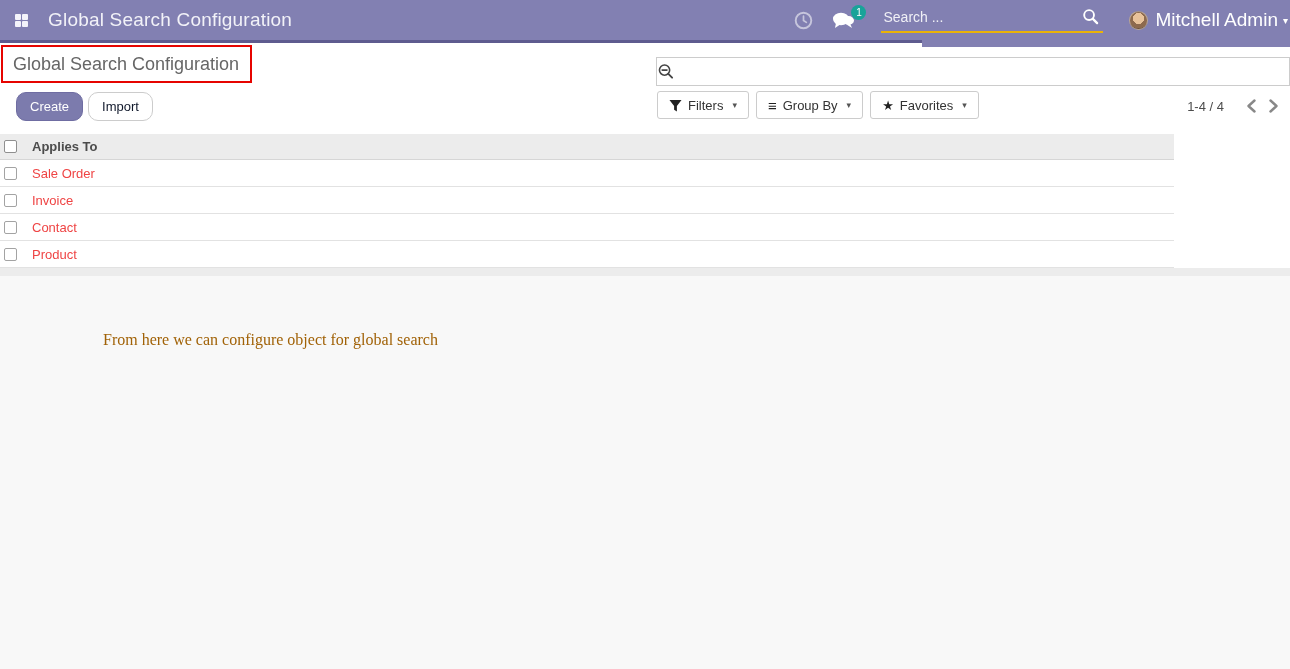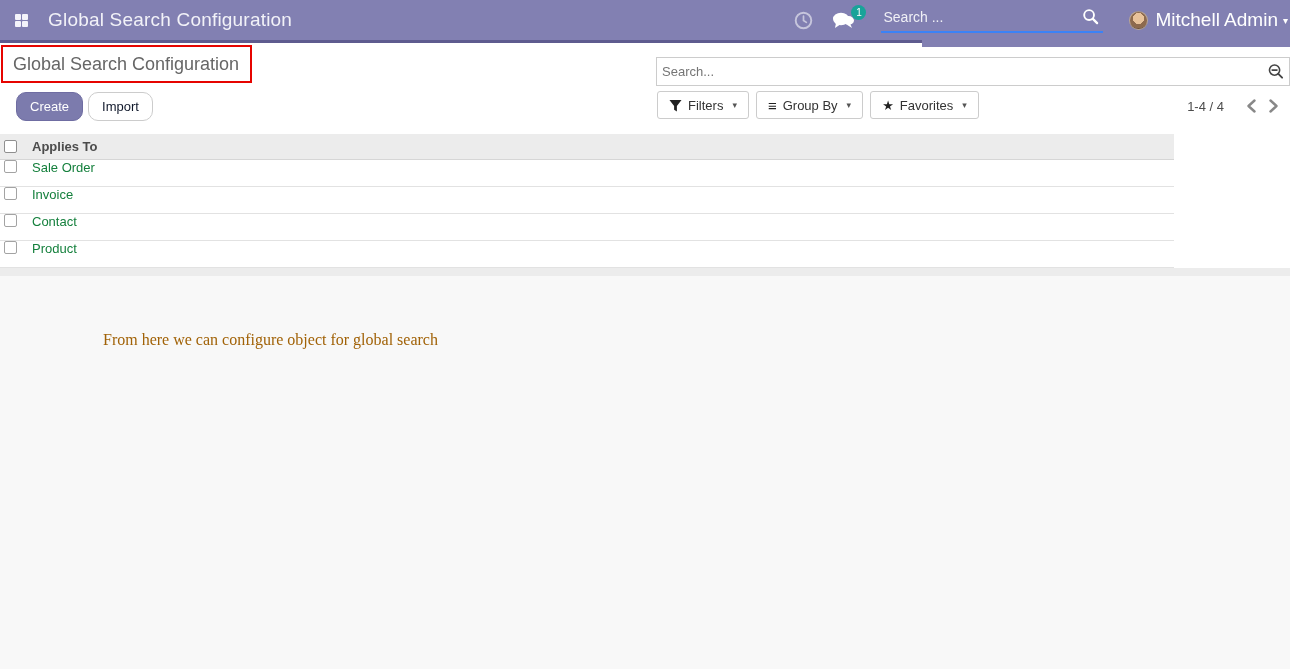--- a/index.html
+++ b/index.html
@@ -27,21 +27,21 @@
   .sys-icon { display:flex; align-items:center; justify-content:center; cursor:pointer; }
   .clock-wrap { margin-right:18px; opacity:0.55; }
   .chat-wrap { position:relative; margin-right:26px; }
   .badge {
     position:absolute; top:-6px; right:-11px; min-width:15px; height:15px; border-radius:8px;
     background:#18a399; color:#fff; font-size:10px; line-height:15px; text-align:center; padding:0 4px;
   }
   .nav-search { position:relative; width:222px; margin-right:26px; }
   .nav-search input {
     width:100%; background:transparent; border:none; outline:none;
-    border-bottom:2px solid #3b82f6; color:#fff; font-size:14px; padding:2px 26px 6px 2px;
+    border-bottom:2px solid #eab308; color:#fff; font-size:14px; padding:2px 26px 6px 2px;
     font-family:"Liberation Sans", sans-serif;
   }
   .nav-search input::placeholder { color:rgba(255,255,255,0.88); }
   .nav-search .mag { position:absolute; right:4px; top:1px; }
   .avatar {
     width:19px; height:19px; border-radius:50%; margin-right:7px;
     background:radial-gradient(circle at 50% 38%, #e8c29a 0 40%, #8d6a4e 41% 72%, #6b4f3a 73%);
     border:1px solid rgba(255,255,255,0.4);
   }
   .user-menu { display:flex; align-items:center; cursor:pointer; padding-right:2px; }
@@ -87,22 +87,22 @@
   .pager-count { font-size:13px; color:#4c4c4c; margin-right:16px; }
   .pager-btn { width:22px; height:22px; display:flex; align-items:center; justify-content:center; cursor:pointer; }
 
   
   .list { position:absolute; left:0; top:134px; width:1174px; z-index:5; }
   .list-header {
     height:26px; background:#ececec; display:flex; align-items:center;
     border-bottom:1px solid #d6d6d6; font-weight:bold; font-size:13px; color:#4c4c4c;
   }
   .list-row {
-    height:27px; background:#fff; display:flex; align-items:flex-start;
-    border-bottom:1px solid #e2e2e2; font-size:13px; color:#15803d; cursor:pointer;
+    height:27px; background:#fff; display:flex; align-items:center;
+    border-bottom:1px solid #e2e2e2; font-size:13px; color:#ef4444; cursor:pointer;
   }
   .cb-cell { width:30px; padding-left:4px; display:flex; align-items:center; }
   .checkbox { width:13px; height:13px; border:1px solid #a3a3a3; border-radius:2px; background:#fff; cursor:pointer; }
   .list-header .checkbox { border-color:#8f8f8f; }
   .row-label { padding-left:2px; }
 
   
   .annotation {
     position:absolute; left:103px; top:331px; z-index:5;
     font-family:"Liberation Serif", serif; font-size:16px; color:#a16207; white-space:nowrap;
@@ -163,21 +163,20 @@
 <div class="breadcrumb-box">
   <span class="breadcrumb">Global Search Configuration</span>
 </div>
 
 <div class="btn-row">
   <button class="btn btn-create">Create</button>
   <button class="btn btn-import">Import</button>
 </div>
 
 <div class="search-box">
-  <input type="text" placeholder="Search..." style="">
   <span class="zoomout">
     <svg width="17" height="17" viewBox="0 0 18 18">
       <circle cx="8" cy="7.5" r="5.4" fill="none" stroke="#444444" stroke-width="1.7"></circle>
       <path d="M5.4 7.5 H10.6" stroke="#444444" stroke-width="1.7" stroke-linecap="round"></path>
       <path d="M12 11.5 L16 15.5" stroke="#444444" stroke-width="2" stroke-linecap="round"></path>
     </svg>
   </span>
 </div>
 
 <div class="facet-row">

